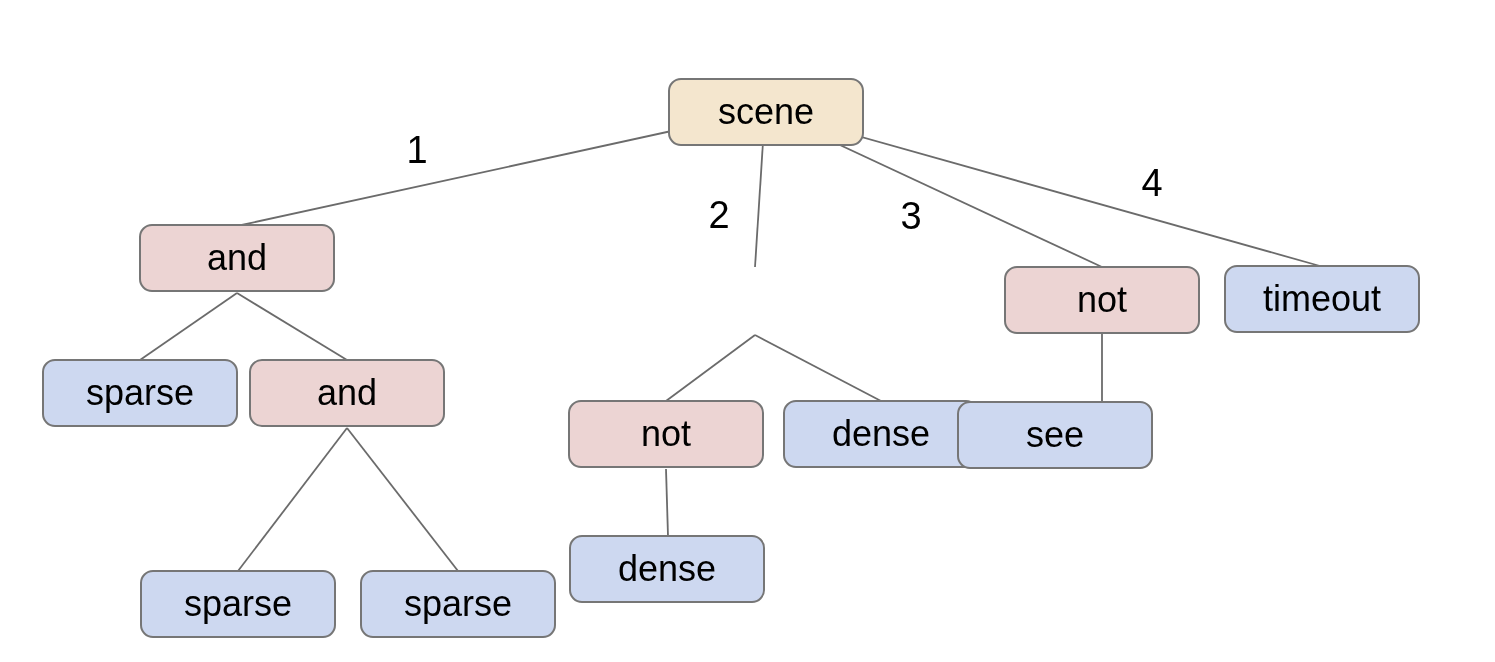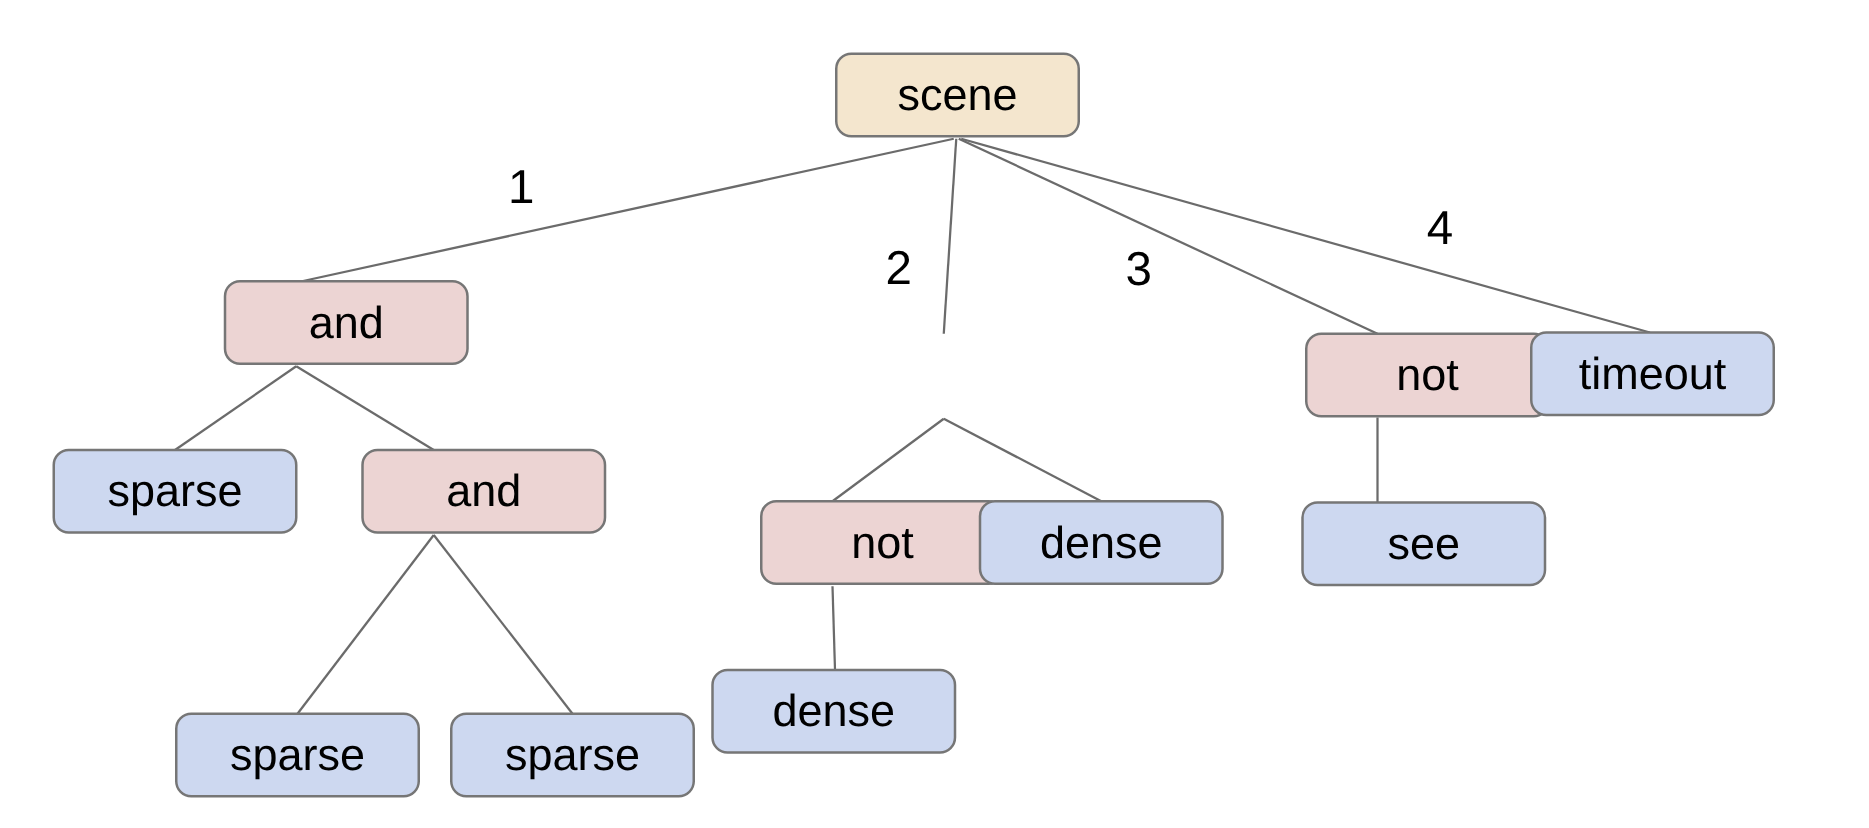--- a/index.html
+++ b/index.html
@@ -31,22 +31,22 @@
     border: 2px solid var(--border, #767676);
     border-radius: 13px;
     display: flex;
     align-items: center;
     justify-content: center;
     font-size: 36px;
     line-height: 1;
     color: var(--text, #000000);
     white-space: nowrap;
   }
-  .node.root { background: var(--root-fill, #f4e6ce); }
-  .node.op   { background: var(--operator-fill, #ecd4d3); margin-left: 40px; }
+  .node.root { background: var(--root-fill, #f4e6ce); margin-top: 36px; }
+  .node.op   { background: var(--operator-fill, #ecd4d3); }
   .node.leaf { background: var(--leaf-fill, #cdd8f0); text-align: center; }
 
   .edge-label {
     position: absolute;
     transform: translate(-50%, -50%);
     font-size: 38px;
     line-height: 1;
     color: var(--text, #000000);
   }
 </style>
@@ -101,21 +101,21 @@
   </div>
 
   <div class="node op" style="left:568px; top:400px">
     <span>not</span>
   </div>
 
   <div class="node leaf" style="left:783px; top:400px">
     <span>dense</span>
   </div>
 
-  <div class="node leaf" style="left:1041px; top:401px">
+  <div class="node leaf" style="left:957px; top:401px">
     <span>see</span>
   </div>
 
   <div class="node leaf" style="left:140px; top:570px">
     <span>sparse</span>
   </div>
 
   <div class="node leaf" style="left:360px; top:570px">
     <span>sparse</span>
   </div>

